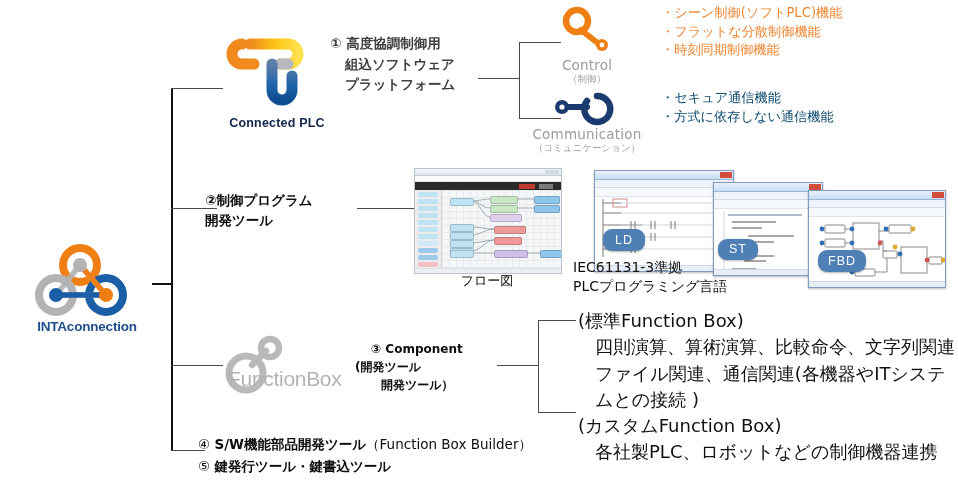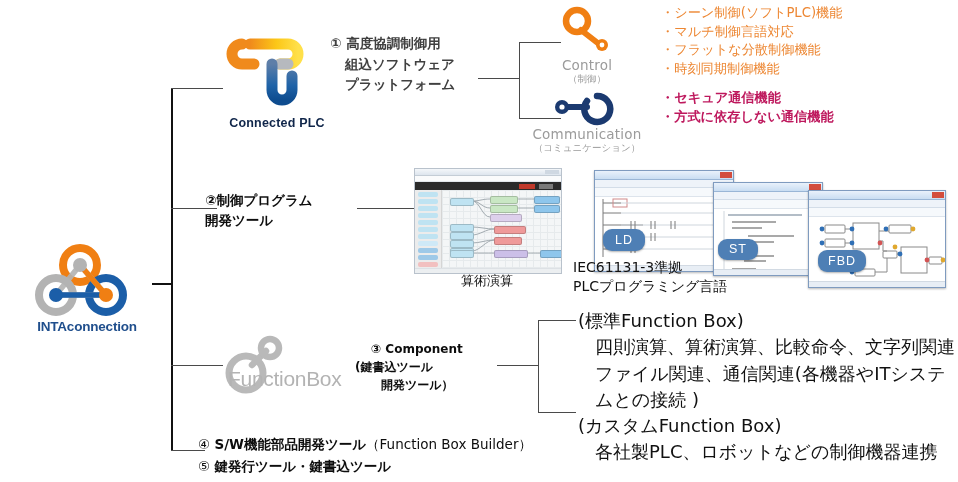--- a/index.html
+++ b/index.html
@@ -58,21 +58,21 @@
   .cc-label .en{font-size:13.5px;letter-spacing:0.2px;}
   .cc-label .ja{font-size:9.5px;display:block;margin-top:-1px;}
 
   #ctrl-icon{left:557px;top:6px;width:58px;height:48px;}
   #ctrl-label{left:532px;top:55px;width:110px;}
   #comm-icon{left:551px;top:88px;width:66px;height:40px;}
   #comm-label{left:512px;top:124px;width:150px;}
 
   .bullets{position:absolute;font-size:13.2px;line-height:1.42;}
   #b-ctrl{left:661px;top:4px;color:#ed8733;}
-  #b-comm{left:661px;top:89px;color:#be185d;font-weight:bold;}
+  #b-comm{left:661px;top:89px;color:#0c4a6e;}
 
   
   .shot{position:absolute;background:#fff;border:1px solid #b9c2cc;overflow:hidden;}
   .shot .tbar{height:6px;background:linear-gradient(#f4f7fa,#dde5ee);border-bottom:1px solid #c4cdd6;position:relative;}
   .shot .tbar i{position:absolute;right:2px;top:1px;width:14px;height:4px;background:#cfd8e2;}
 
   
   #flow-shot{left:414px;top:168px;width:146px;height:104px;}
   #flow-shot .menu{height:5px;background:#fafbfc;border-bottom:1px solid #e3e7ec;}
   #flow-shot .hdr{height:8px;background:#2b2b2b;position:relative;}
@@ -205,21 +205,20 @@
     <circle cx="45" cy="39" r="6" fill="#F07F13"></circle>
     <circle cx="45" cy="39" r="2.4" fill="#ffffff"></circle>
   </svg>
 </div>
 <div class="cc-label jp" id="ctrl-label">
   <span class="en">Control</span>
   <span class="ja">（制御）</span>
 </div>
 <div class="bullets jp" id="b-ctrl">
   <div>・シーン制御(ソフトPLC)機能</div>
-  <div>・マルチ制御言語対応</div>
   <div>・フラットな分散制御機能</div>
   <div>・時刻同期制御機能</div>
 </div>
 
 <div class="abs" id="comm-icon">
   <svg width="66" height="40" viewBox="0 0 66 40">
     <path d="M46 8 a13 13 0 1 1 -10 5" fill="none" stroke="#1B3A70" stroke-width="6.5" stroke-linecap="round"></path>
     <path d="M16 19 L36 19" stroke="#1B3A70" stroke-width="6" stroke-linecap="round"></path>
     <circle cx="11" cy="19" r="7" fill="#1B3A70"></circle>
     <circle cx="11" cy="19" r="2.6" fill="#ffffff"></circle>
@@ -288,21 +287,21 @@
         <div class="nd" style="left: 8px; top: 58px; width: 22px; background: rgb(191, 227, 242);"></div>
         <div class="nd" style="left: 52px; top: 36px; width: 30px; background: rgb(239, 154, 154);"></div>
         <div class="nd" style="left: 52px; top: 47px; width: 26px; background: rgb(239, 154, 154);"></div>
         <div class="nd" style="left: 8px; top: 60px; width: 22px; background: rgb(191, 227, 242);"></div>
         <div class="nd" style="left: 52px; top: 60px; width: 32px; background: rgb(204, 191, 232);"></div>
         <div class="nd" style="left: 98px; top: 60px; width: 22px; background: rgb(142, 198, 236);"></div>
       </div>
   </div>
   <div class="foot"></div>
 </div>
-<div class="abs jp" id="flow-cap">算術演算</div>
+<div class="abs jp" id="flow-cap">フロー図</div>
 
 <div class="win" id="win-ld">
   <div class="tb">
       <span class="x"></span>
     </div>
   <div class="mb"></div>
   <div class="tl"></div>
   <div class="cv" style="height:75px">
     <svg width="138" height="75" viewBox="0 0 138 75">
       <g stroke="#7a7a7a" stroke-width="1" fill="none">
@@ -398,21 +397,21 @@
   <svg width="80" height="62" viewBox="0 0 80 62">
     <circle cx="24" cy="38" r="17" fill="none" stroke="#B9B9B9" stroke-width="7"></circle>
     <path d="M30 30 L44 16" stroke="#B9B9B9" stroke-width="6.5" stroke-linecap="round"></path>
     <circle cx="48" cy="13" r="9" fill="none" stroke="#B9B9B9" stroke-width="6.5"></circle>
   </svg>
   <div class="cap">FunctionBox</div>
 </div>
 
 <div class="abs jp" id="item3">
   <div class="l1">③  Component</div>
-  <div class="l2">(鍵書込ツール</div>
+  <div class="l2">(開発ツール</div>
   <div class="l3">開発ツール）</div>
 </div>
 
 <div class="abs jp" id="comp-text">
   <div>(標準Function Box)</div>
   <div class="ind">四則演算、算術演算、比較命令、文字列関連</div>
   <div class="ind">ファイル関連、通信関連(各機器やITシステムとの接続 )</div>
   <div>(カスタムFunction Box)</div>
   <div class="ind">各社製PLC、ロボットなどの制御機器連携</div>
 </div>

